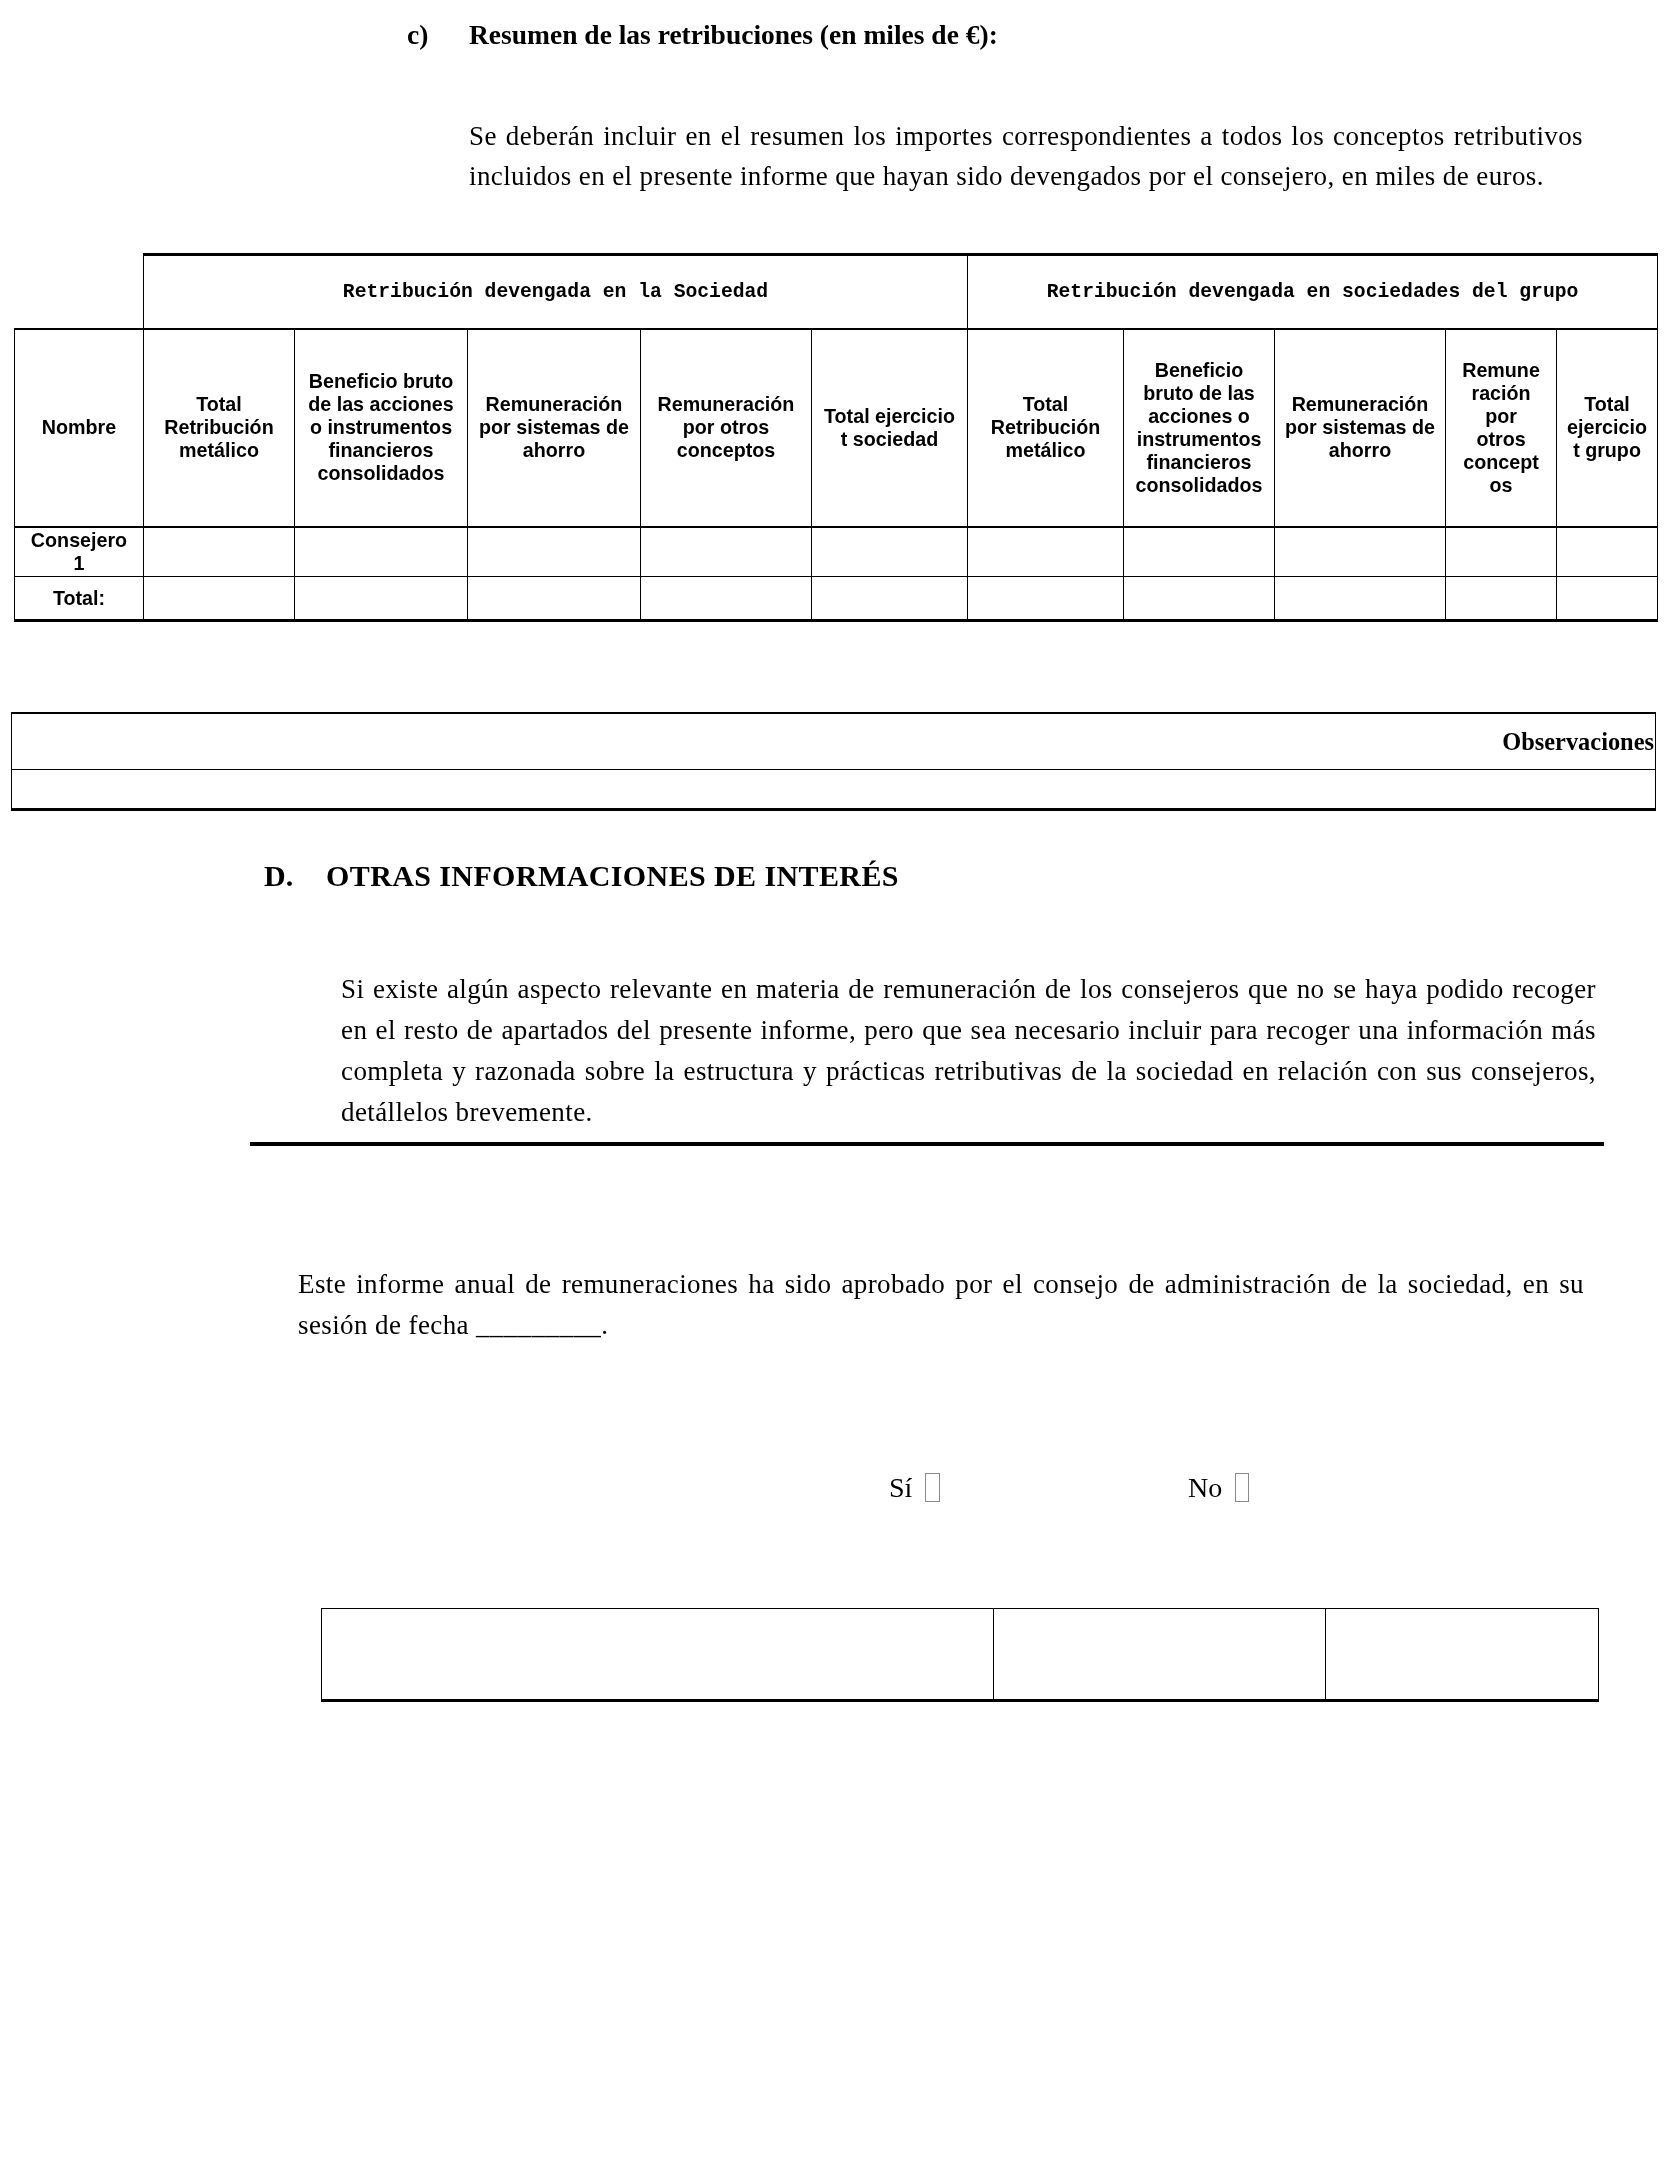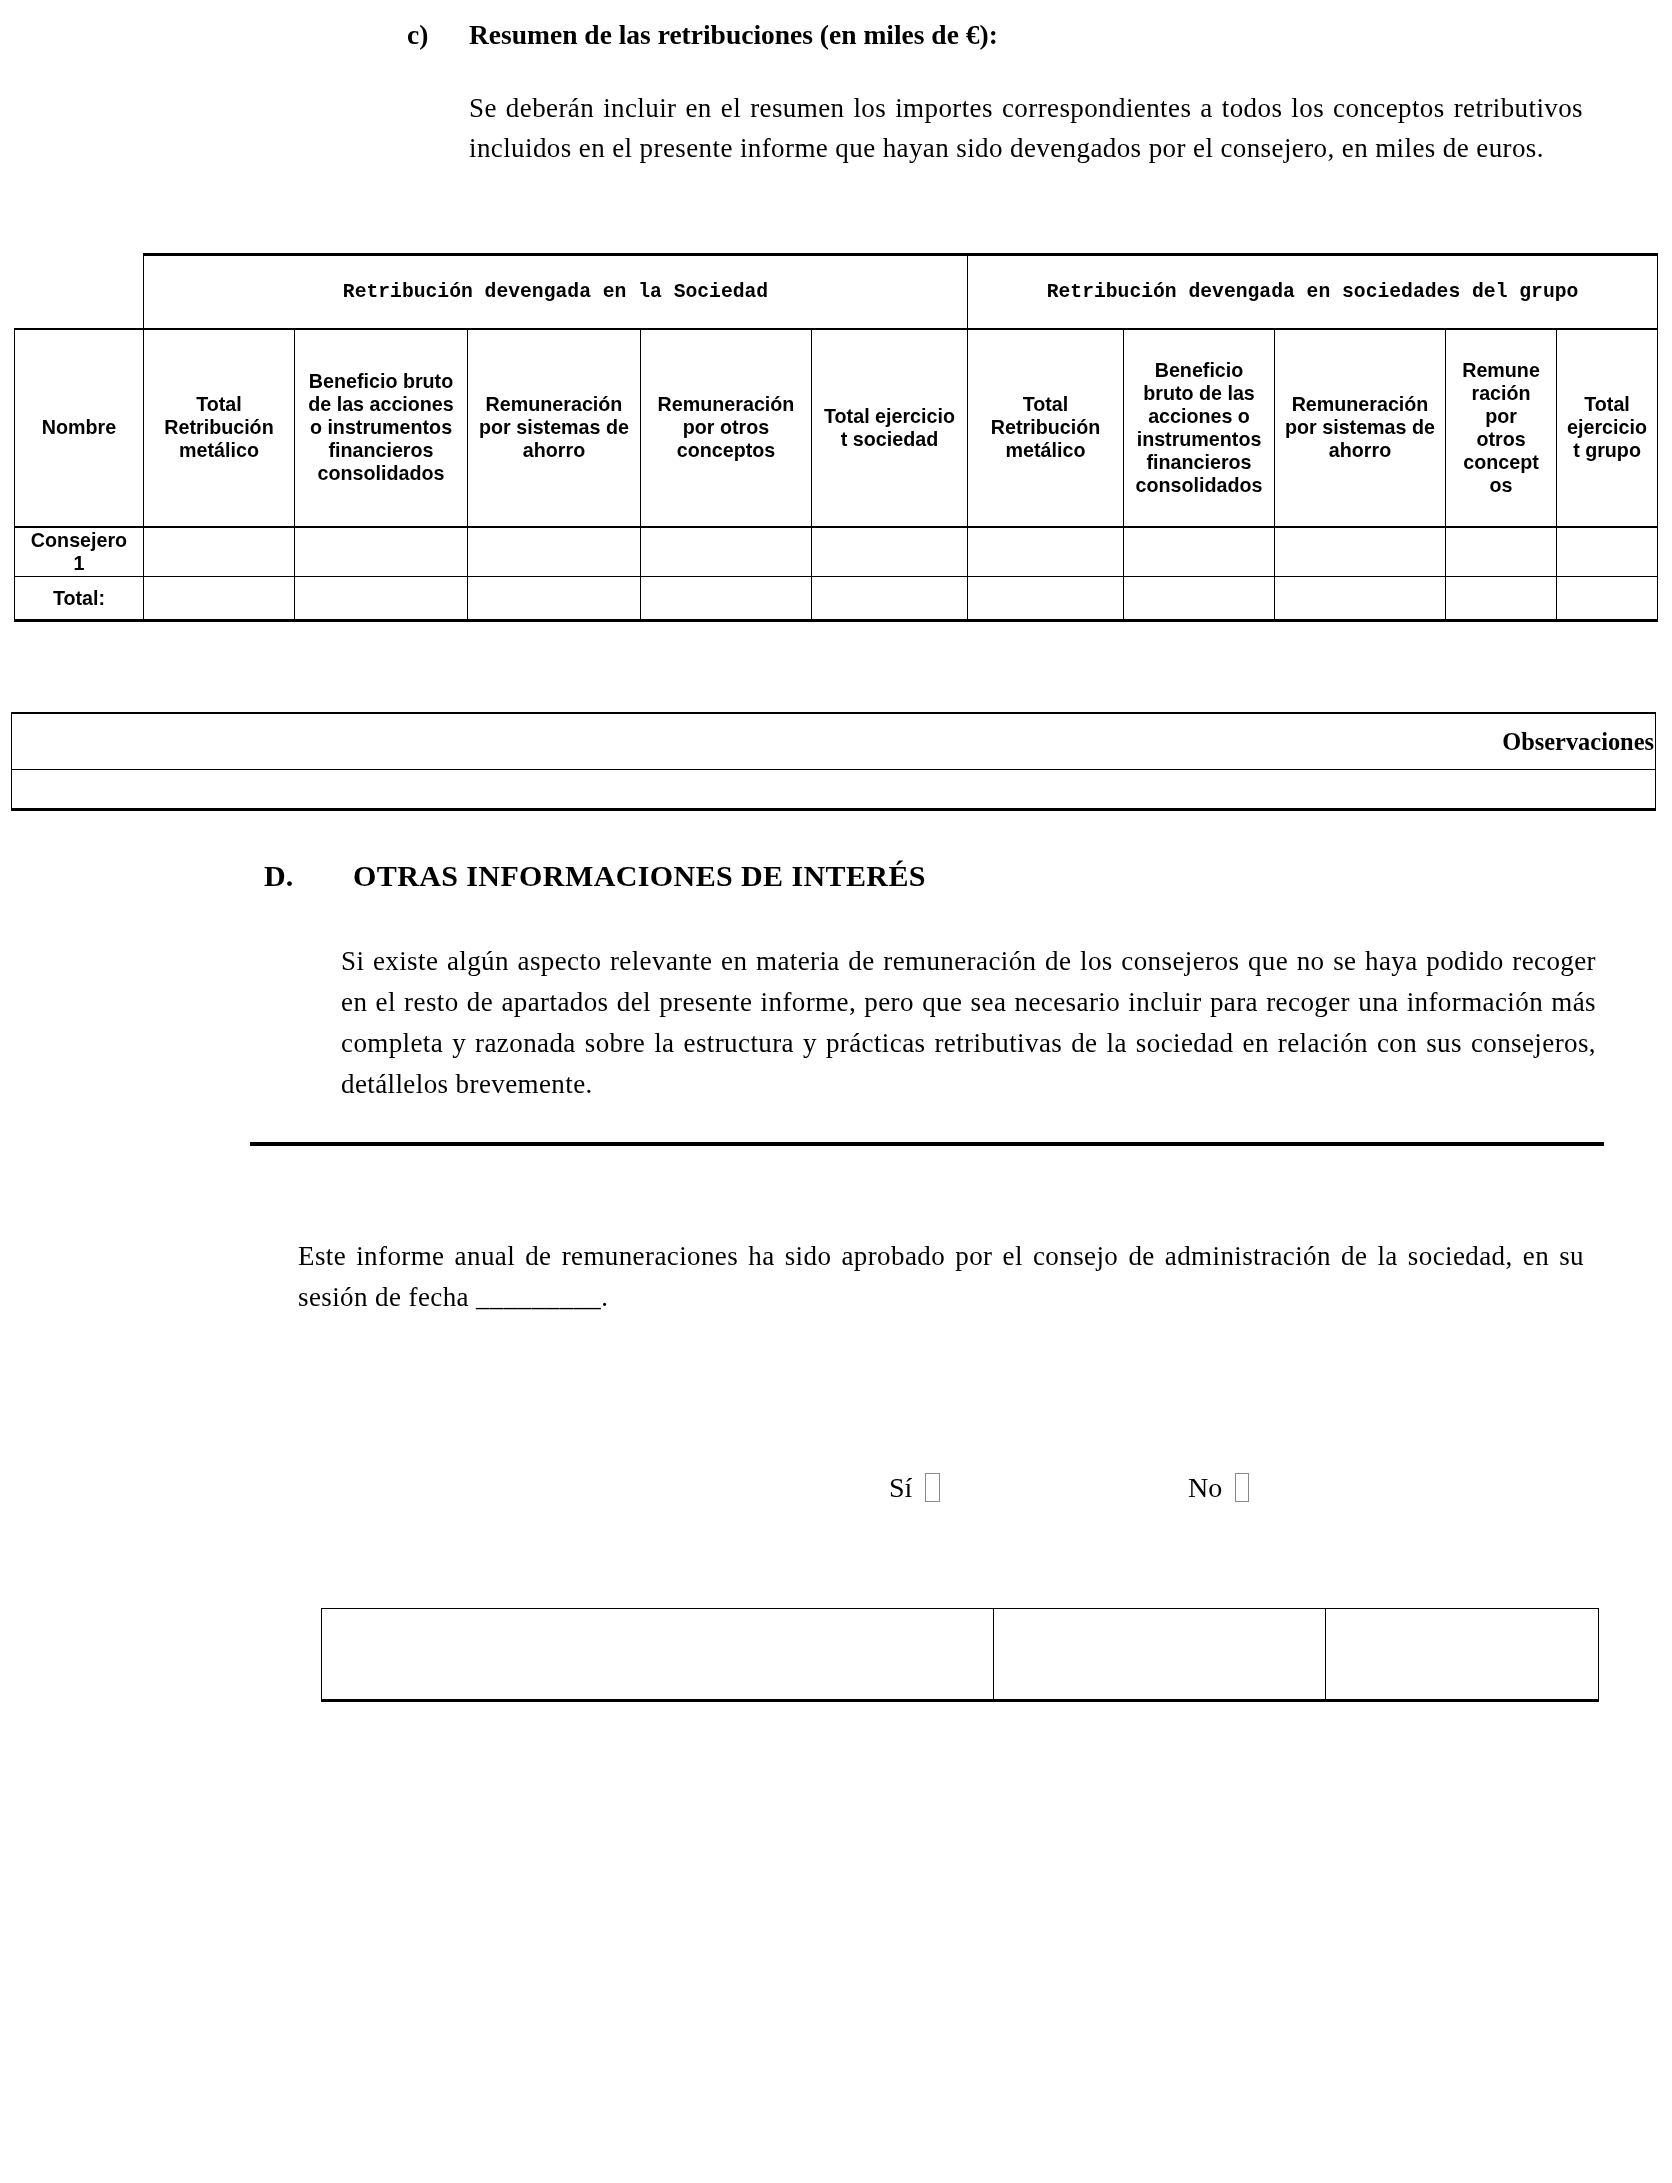--- a/index.html
+++ b/index.html
@@ -14,20 +14,21 @@
     overflow: hidden;
   }
 
   
   .abs { position: absolute; }
   .para {
     font-size: 27px;
     line-height: 41px;
     text-align: justify;
     letter-spacing: 0.4px;
+    margin-top: 28px;
   }
 
   
   .c-marker { left: 407px; top: 19px; font-size: 27.5px; font-weight: bold; }
   .c-heading { left: 469px; top: 19px; font-size: 27.5px; font-weight: bold; }
   .c-para { left: 469px; top: 88px; width: 1114px; line-height: 40px; }
 
   
   .main-table {
     position: absolute;
@@ -69,21 +70,21 @@
     font-size: 24.4px;
     font-weight: bold;
     text-align: right;
     vertical-align: middle;
     font-family: "Liberation Serif", serif;
   }
   .obs-table td { border-bottom: 3.9px solid #000; height: 36px; }
 
   
   .d-marker  { left: 264px; top: 859px; font-size: 30px; font-weight: bold; }
-  .d-heading { left: 353px; top: 859px; font-size: 30px; font-weight: bold; letter-spacing: 0.4px; }
+  .d-heading { left: 326px; top: 859px; font-size: 30px; font-weight: bold; letter-spacing: 0.4px; }
   .d-para { left: 341px; top: 941px; width: 1255px; }
 
   .separator {
     position: absolute;
     left: 250px; top: 1142px;
     width: 1354px; height: 3.9px;
     background: #000;
   }
 
   .approval-para-1 { left: 298px; top: 1236px; width: 1286px; }

